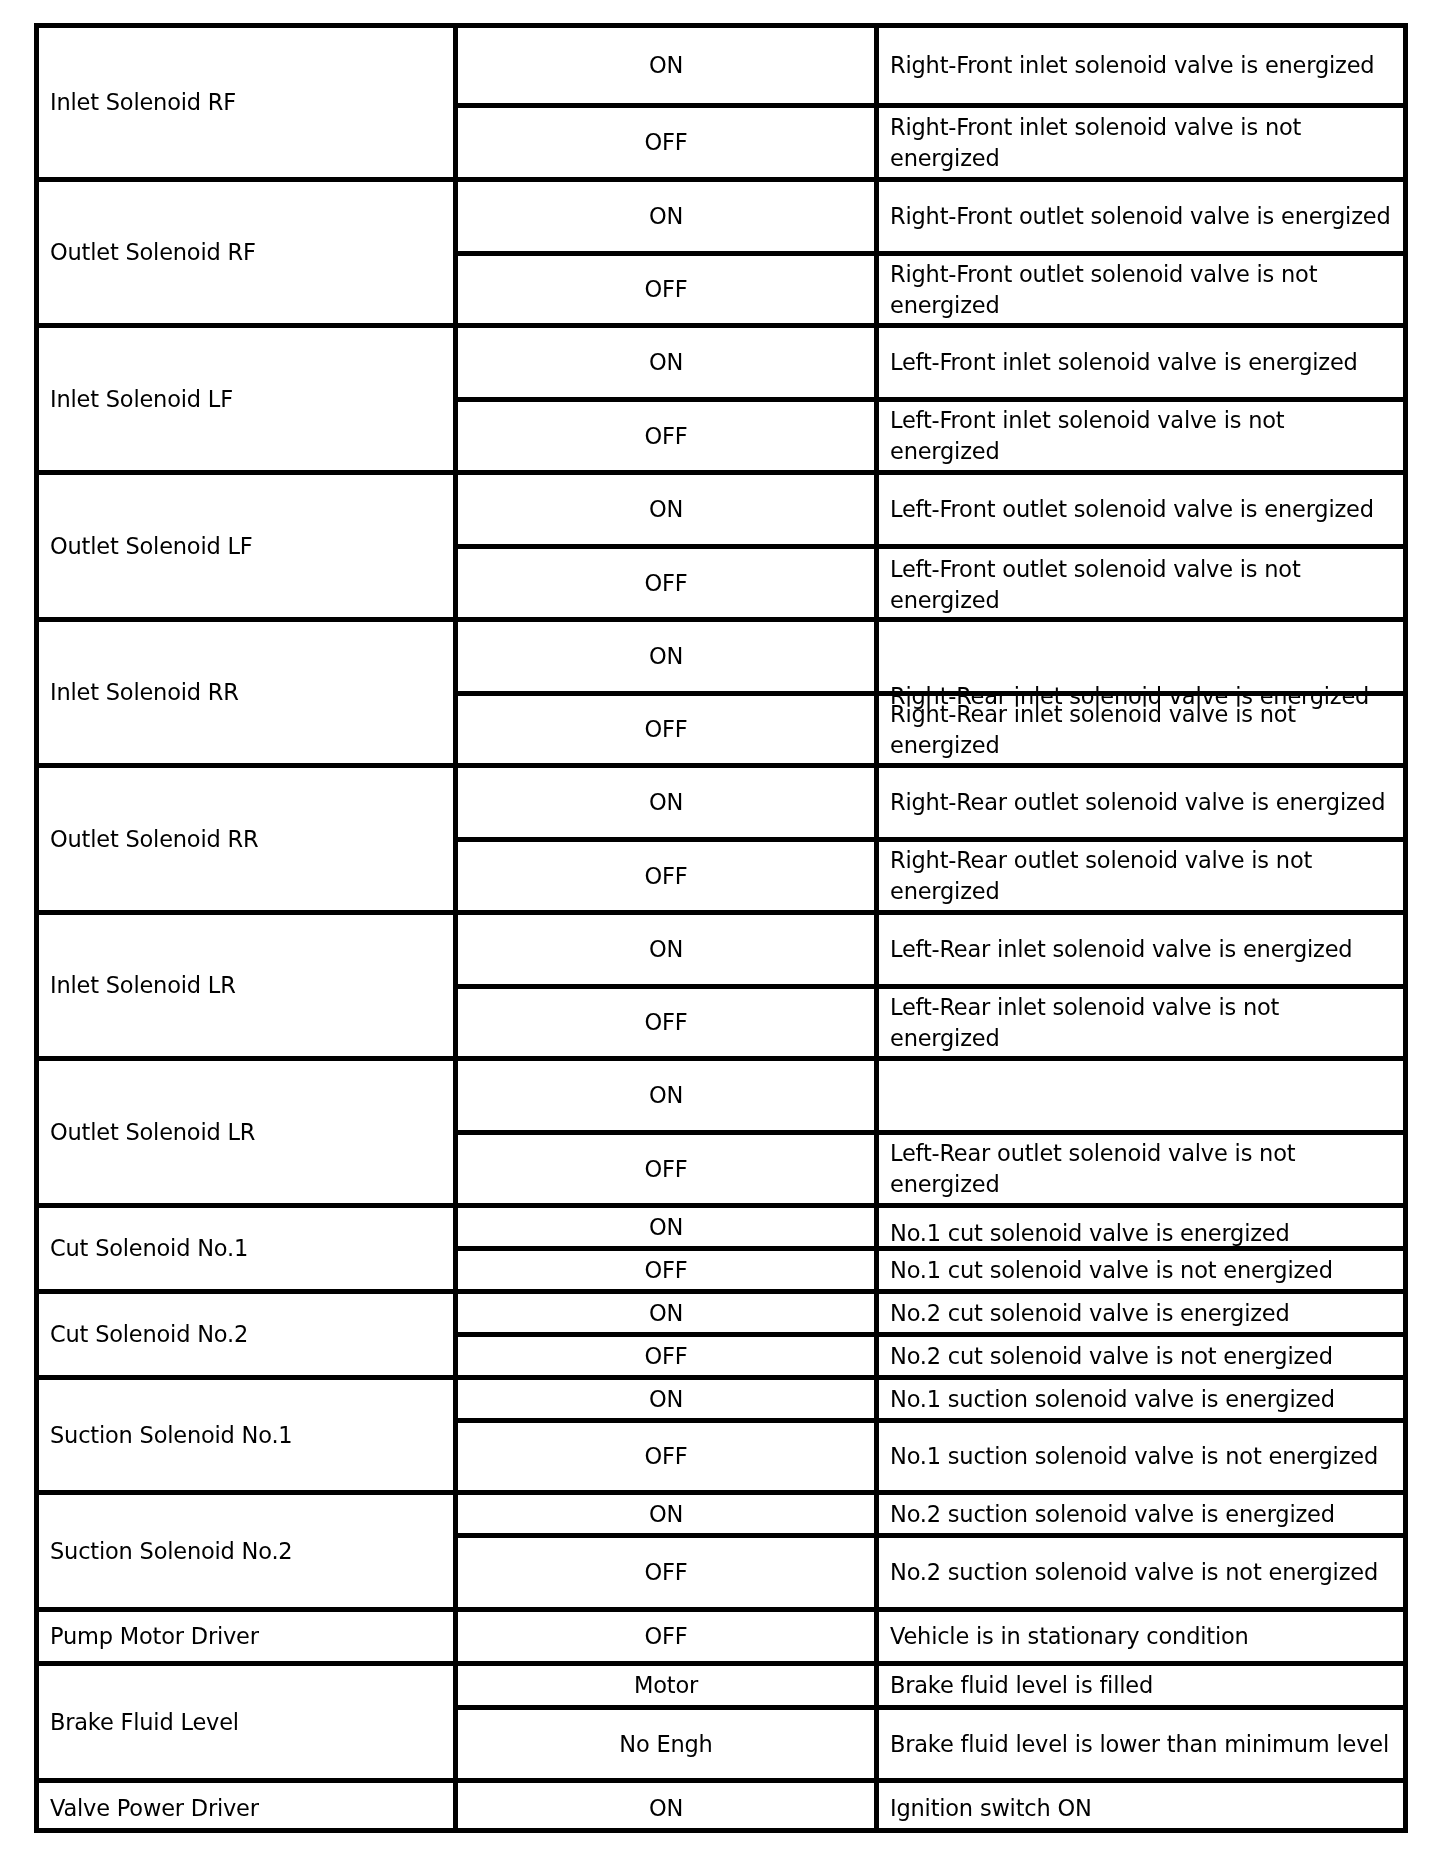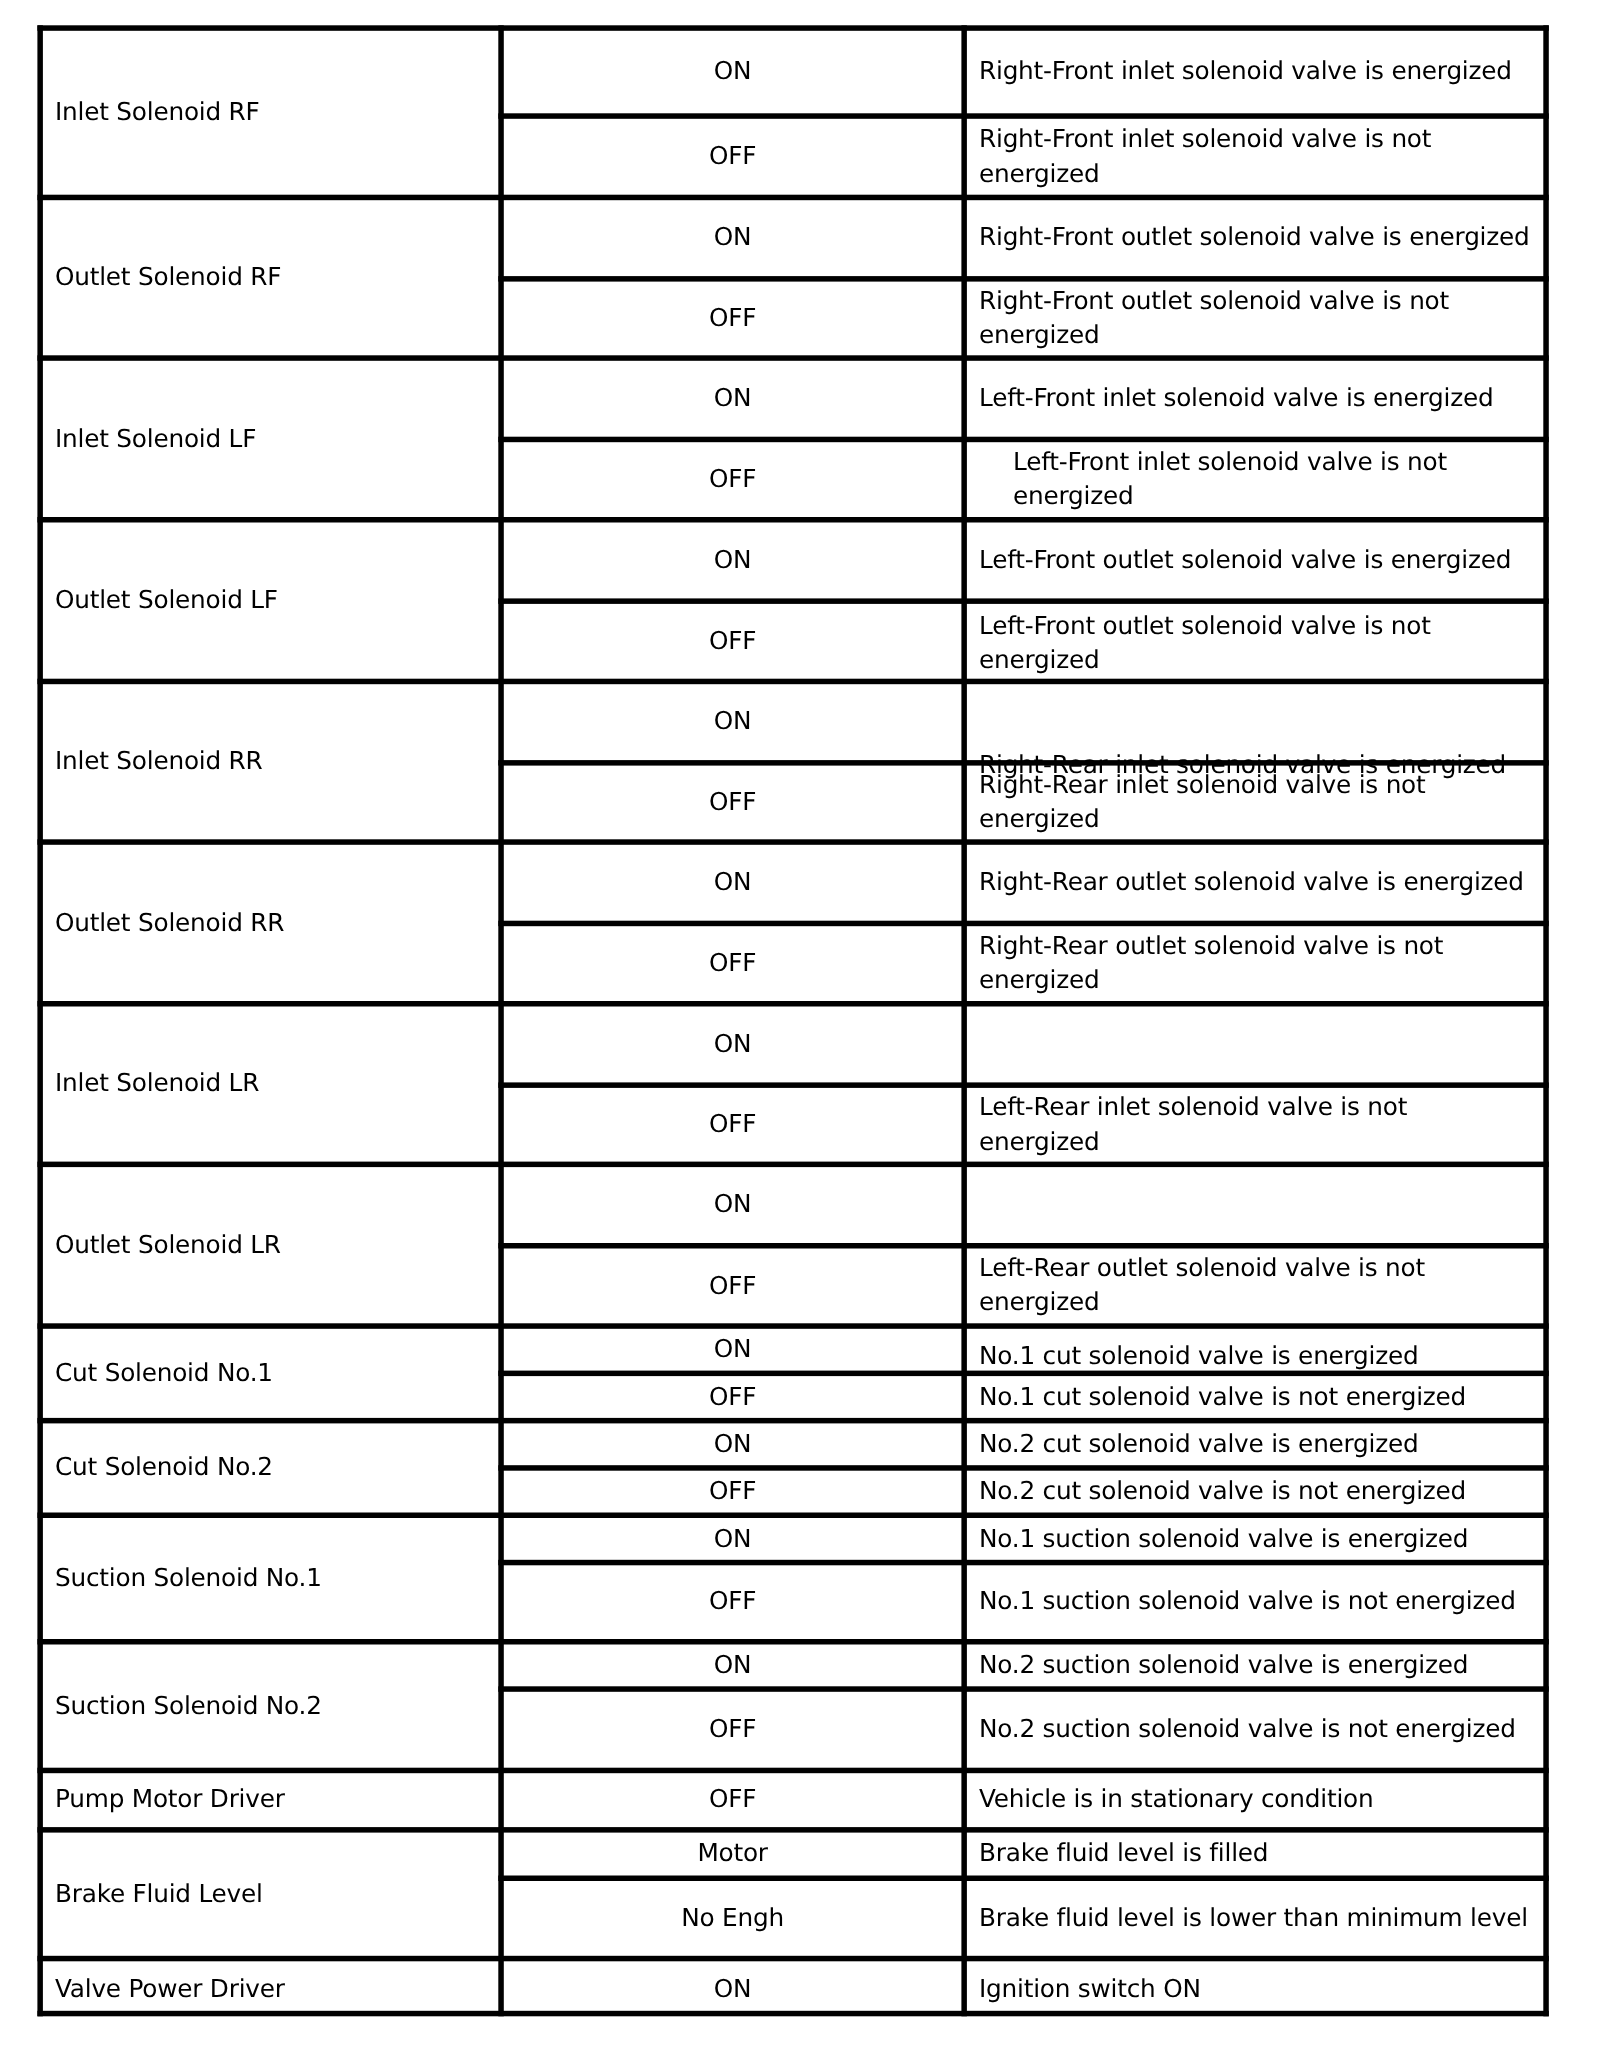--- a/index.html
+++ b/index.html
@@ -31,21 +31,21 @@
     <div class="cell c-desc" style="left: 845px; top: 159px; width: 524px; height: 69px;">Right-Front outlet solenoid valve is energized</div>
     <div class="hl" style="left: 419px; top: 228px; width: 955px;"></div>
     <div class="cell c-val" style="left: 424px; top: 233px; width: 416px; height: 67px;">OFF</div>
     <div class="cell c-desc" style="left: 845px; top: 233px; width: 524px; height: 67px;">Right-Front outlet solenoid valve is not energized</div>
     <div class="cell c-name" style="left: 5px; top: 305px; width: 414px; height: 142px;">Inlet Solenoid LF</div>
     <div class="hl" style="left: 0px; top: 300px; width: 1374px;"></div>
     <div class="cell c-val" style="left: 424px; top: 305px; width: 416px; height: 69px;">ON</div>
     <div class="cell c-desc" style="left: 845px; top: 305px; width: 524px; height: 69px;">Left-Front inlet solenoid valve is energized</div>
     <div class="hl" style="left: 419px; top: 374px; width: 955px;"></div>
     <div class="cell c-val" style="left: 424px; top: 379px; width: 416px; height: 68px;">OFF</div>
-    <div class="cell c-desc" style="left: 845px; top: 379px; width: 524px; height: 68px; margin-left: 31px;">Left-Front inlet solenoid valve is not energized</div>
+    <div class="cell c-desc" style="left: 845px; top: 379px; width: 524px; height: 68px;">Left-Front inlet solenoid valve is not energized</div>
     <div class="cell c-name" style="left: 5px; top: 452px; width: 414px; height: 142px;">Outlet Solenoid LF</div>
     <div class="hl" style="left: 0px; top: 447px; width: 1374px;"></div>
     <div class="cell c-val" style="left: 424px; top: 452px; width: 416px; height: 69px;">ON</div>
     <div class="cell c-desc" style="left: 845px; top: 452px; width: 524px; height: 69px;">Left-Front outlet solenoid valve is energized</div>
     <div class="hl" style="left: 419px; top: 521px; width: 955px;"></div>
     <div class="cell c-val" style="left: 424px; top: 526px; width: 416px; height: 68px;">OFF</div>
     <div class="cell c-desc" style="left: 845px; top: 526px; width: 524px; height: 72px;">Left-Front outlet solenoid valve is not energized</div>
     <div class="cell c-name" style="left: 5px; top: 599px; width: 414px; height: 141px;">Inlet Solenoid RR</div>
     <div class="hl" style="left: 0px; top: 594px; width: 1374px;"></div>
     <div class="cell c-val" style="left: 424px; top: 599px; width: 416px; height: 69px;">ON</div>
@@ -56,20 +56,21 @@
     <div class="cell c-name" style="left: 5px; top: 745px; width: 414px; height: 142px;">Outlet Solenoid RR</div>
     <div class="hl" style="left: 0px; top: 740px; width: 1374px;"></div>
     <div class="cell c-val" style="left: 424px; top: 745px; width: 416px; height: 69px;">ON</div>
     <div class="cell c-desc" style="left: 845px; top: 745px; width: 524px; height: 69px;">Right-Rear outlet solenoid valve is energized</div>
     <div class="hl" style="left: 419px; top: 814px; width: 955px;"></div>
     <div class="cell c-val" style="left: 424px; top: 819px; width: 416px; height: 68px;">OFF</div>
     <div class="cell c-desc" style="left: 845px; top: 819px; width: 524px; height: 68px;">Right-Rear outlet solenoid valve is not energized</div>
     <div class="cell c-name" style="left: 5px; top: 892px; width: 414px; height: 141px;">Inlet Solenoid LR</div>
     <div class="hl" style="left: 0px; top: 887px; width: 1374px;"></div>
     <div class="cell c-val" style="left: 424px; top: 892px; width: 416px; height: 69px;">ON</div>
+    <div class="cell c-desc" style="left: 845px; top: 892px; width: 524px; height: 69px;">Left-Rear inlet solenoid valve is energized</div>
     <div class="hl" style="left: 419px; top: 961px; width: 955px;"></div>
     <div class="cell c-val" style="left: 424px; top: 966px; width: 416px; height: 67px;">OFF</div>
     <div class="cell c-desc" style="left: 845px; top: 966px; width: 524px; height: 67px;">Left-Rear inlet solenoid valve is not energized</div>
     <div class="cell c-name" style="left: 5px; top: 1038px; width: 414px; height: 142px;">Outlet Solenoid LR</div>
     <div class="hl" style="left: 0px; top: 1033px; width: 1374px;"></div>
     <div class="cell c-val" style="left: 424px; top: 1038px; width: 416px; height: 69px;">ON</div>
     <div class="hl" style="left: 419px; top: 1107px; width: 955px;"></div>
     <div class="cell c-val" style="left: 424px; top: 1112px; width: 416px; height: 68px;">OFF</div>
     <div class="cell c-desc" style="left: 845px; top: 1112px; width: 524px; height: 68px;">Left-Rear outlet solenoid valve is not energized</div>
     <div class="cell c-name" style="left: 5px; top: 1185px; width: 414px; height: 81px;">Cut Solenoid No.1</div>

